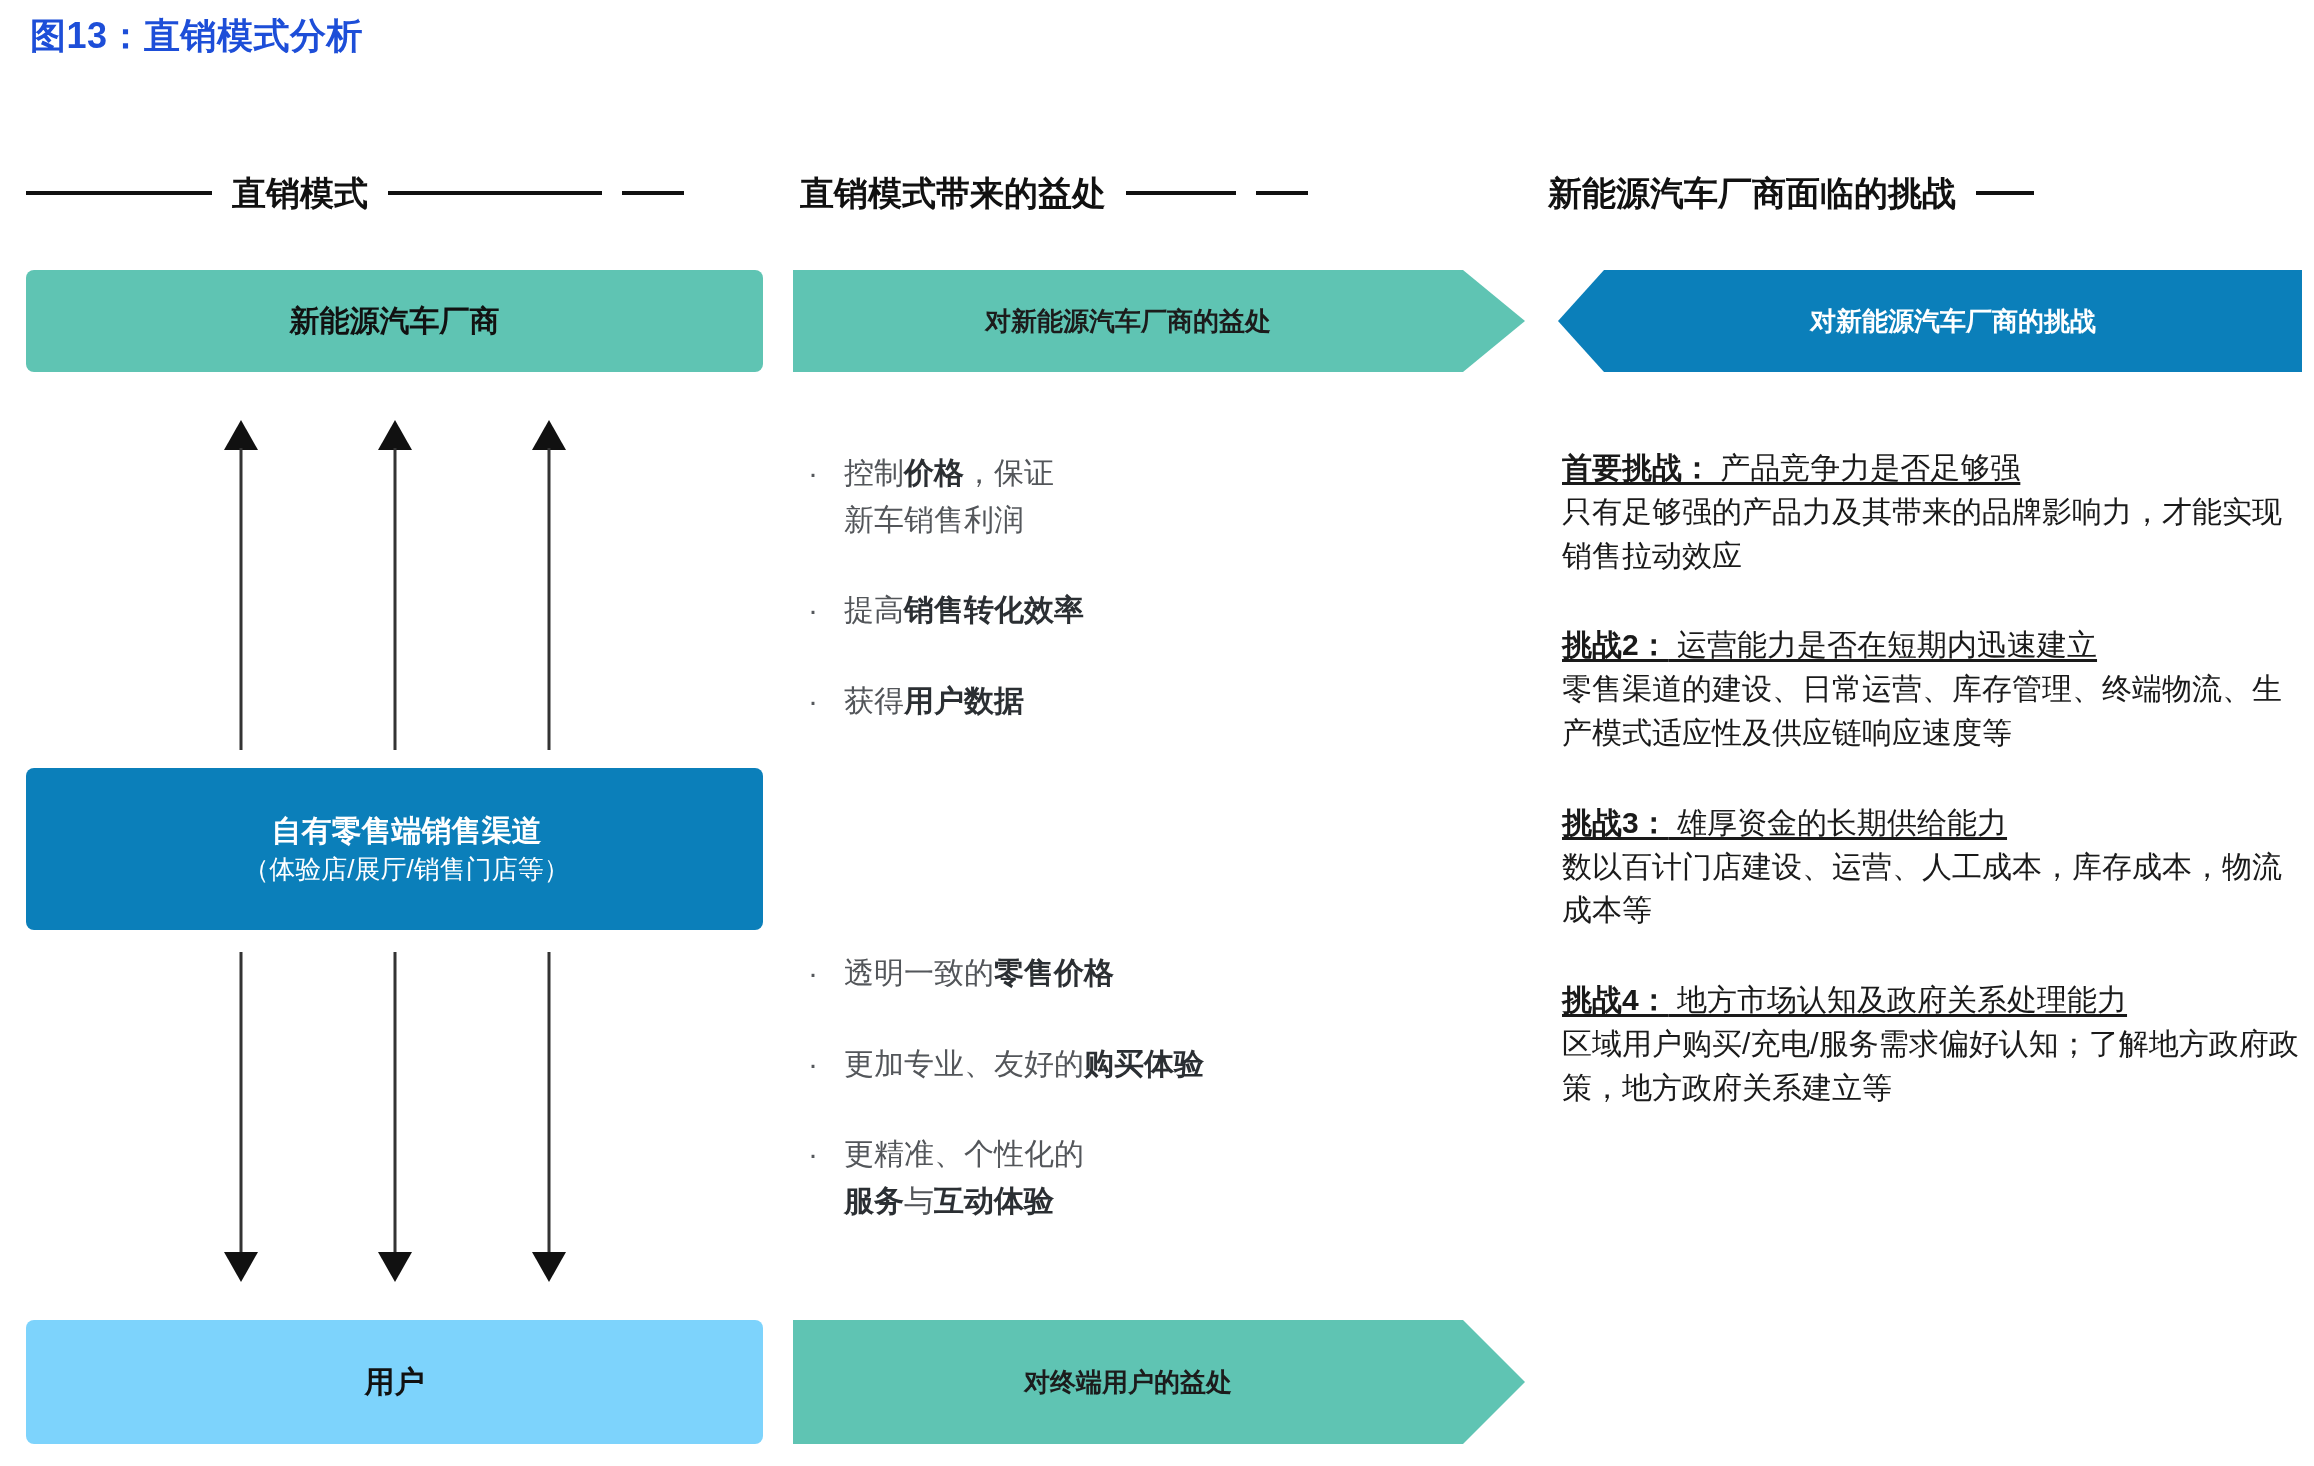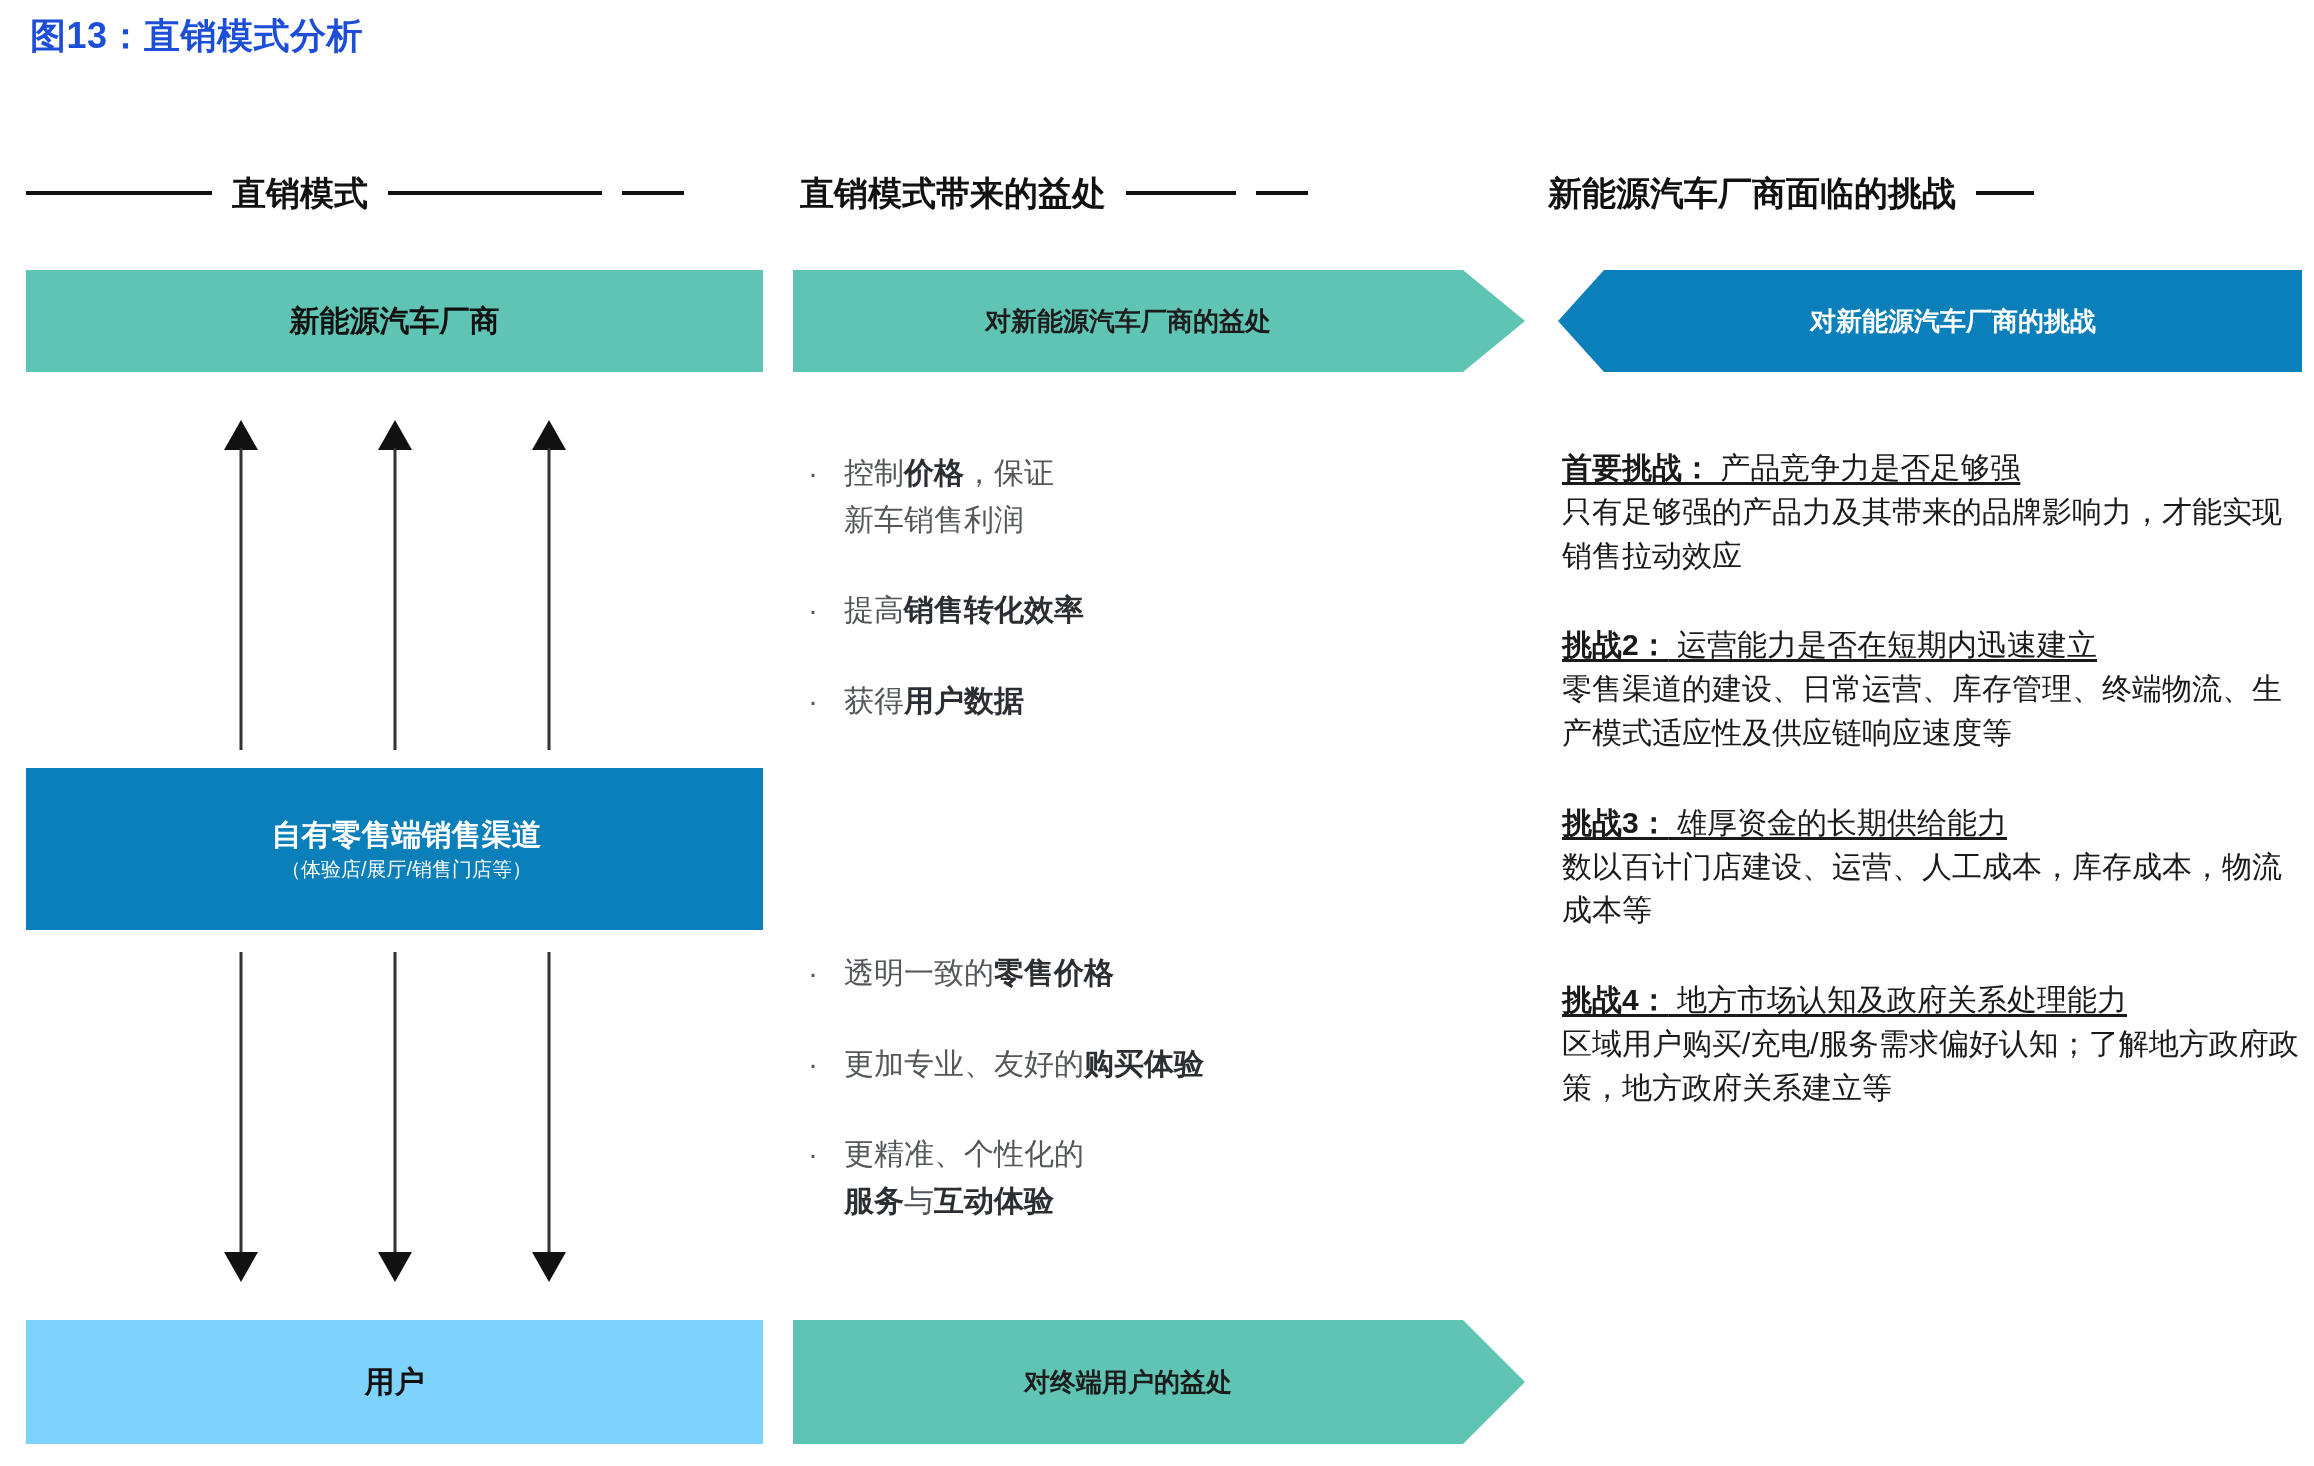--- a/index.html
+++ b/index.html
@@ -59,29 +59,30 @@
 
   
   .box {
     position: absolute;
     display: flex;
     flex-direction: column;
     align-items: center;
     justify-content: center;
     text-align: center;
     box-sizing: border-box;
+    border-radius: 8px;
   }
   .box .l1 {
     font-size: 30px;
     font-weight: bold;
     line-height: 1.35;
     white-space: nowrap;
   }
   .box .l2 {
-    font-size: 20px;
+    font-size: 26px;
     font-weight: normal;
     line-height: 1.35;
     white-space: nowrap;
   }
   #box-maker {
     left: 26px;  top: 270px;  width: 737px; height: 102px;
     background: #5FC4B3;  color: #111111;
   }
   #box-channel {
     left: 26px;  top: 768px;  width: 737px; height: 162px;

